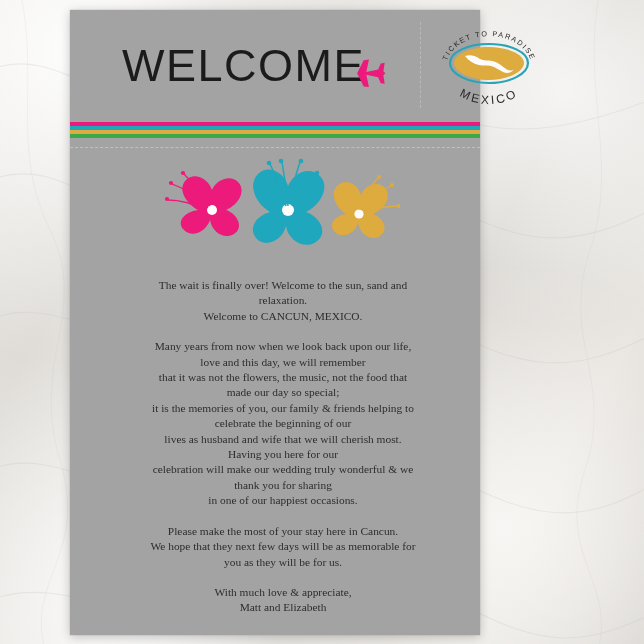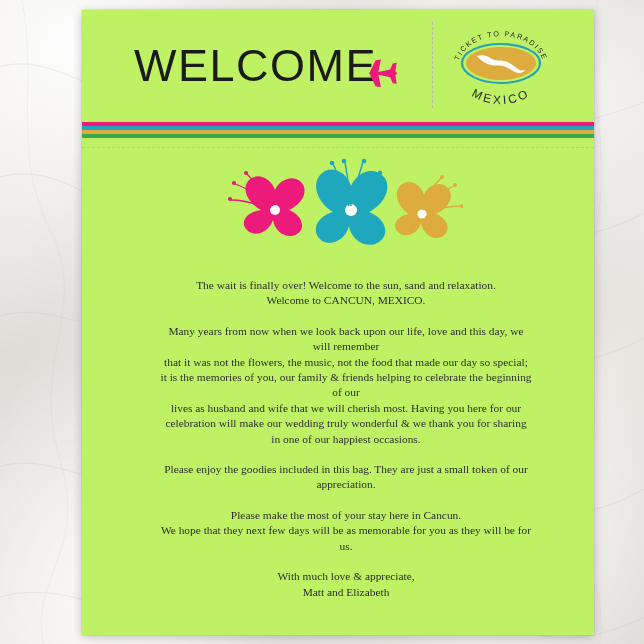--- a/index.html
+++ b/index.html
@@ -27,25 +27,25 @@
   }
   .veins {
     position: absolute;
     inset: 0;
     opacity: 0.5;
   }
 
   
   .page {
     position: absolute;
-    left: 82px;
+    left: 70px;
     top: 10px;
-    width: 512px;
+    width: 410px;
     height: 625px;
-    background: #bef264;
+    background: #a3a3a3;
     box-shadow: 0 2px 10px rgba(0,0,0,0.22), 0 0 1px rgba(0,0,0,0.3);
   }
 
   
   .header {
     position: relative;
     height: 108px;
   }
   .welcome-word {
     position: absolute;
@@ -239,18 +239,17 @@
             <circle cx="229" cy="19" r="2"></circle>
             <circle cx="249" cy="48" r="2"></circle>
         </g>
       </g>
     </svg>
   </div>
 
   <div class="letter">
     <p class="para">The wait is finally over! Welcome to the sun, sand and relaxation.<br>Welcome to CANCUN, MEXICO.</p>
     <p class="para">Many years from now when we look back upon our life, love and this day, we will remember<br>that it was not the flowers, the music, not the food that made our day so special;<br>it is the memories of you, our family &amp; friends helping to celebrate the beginning of our<br>lives as husband and wife that we will cherish most. Having you here for our<br>celebration will make our wedding truly wonderful &amp; we thank you for sharing<br>in one of our happiest occasions.</p>
-    <p class="para">Please enjoy the goodies included in this bag. They are just a small token of our appreciation.</p>
     <p class="para">Please make the most of your stay here in Cancun.<br>We hope that they next few days will be as memorable for you as they will be for us.</p>
     <p class="para sig">With much love &amp; appreciate,<br>Matt and Elizabeth</p>
   </div>
 
 </div>
 
 </body></html>

